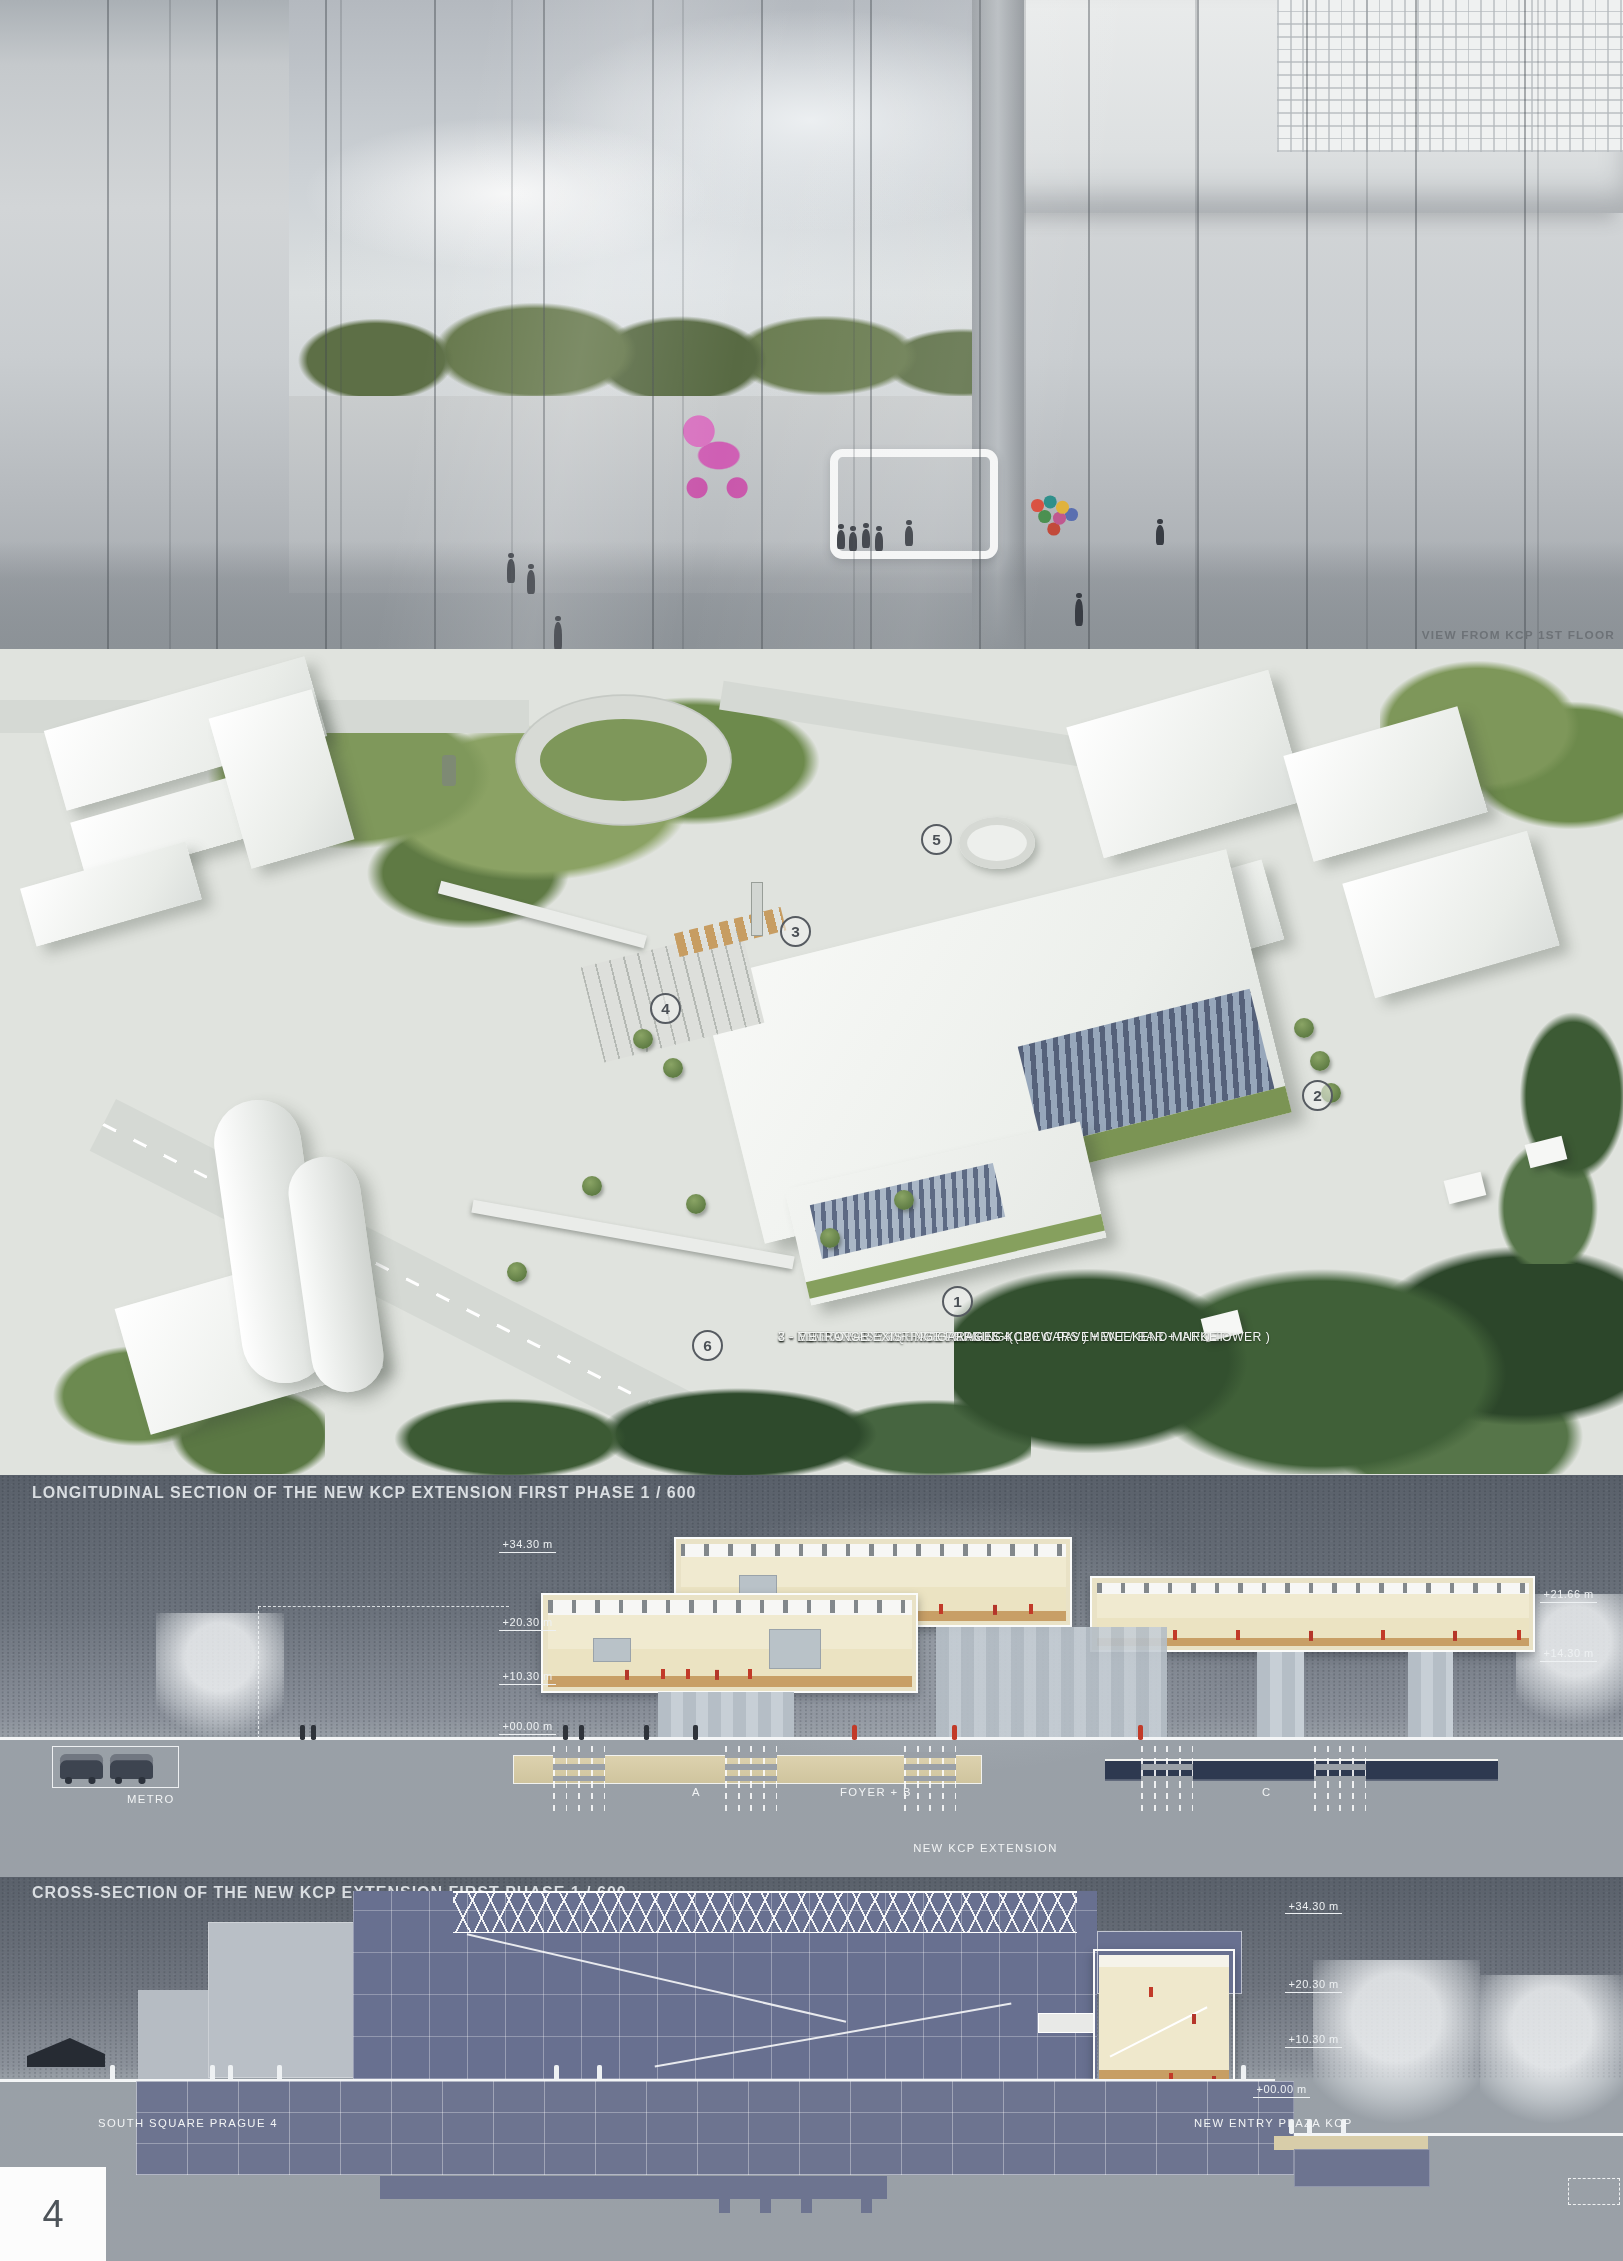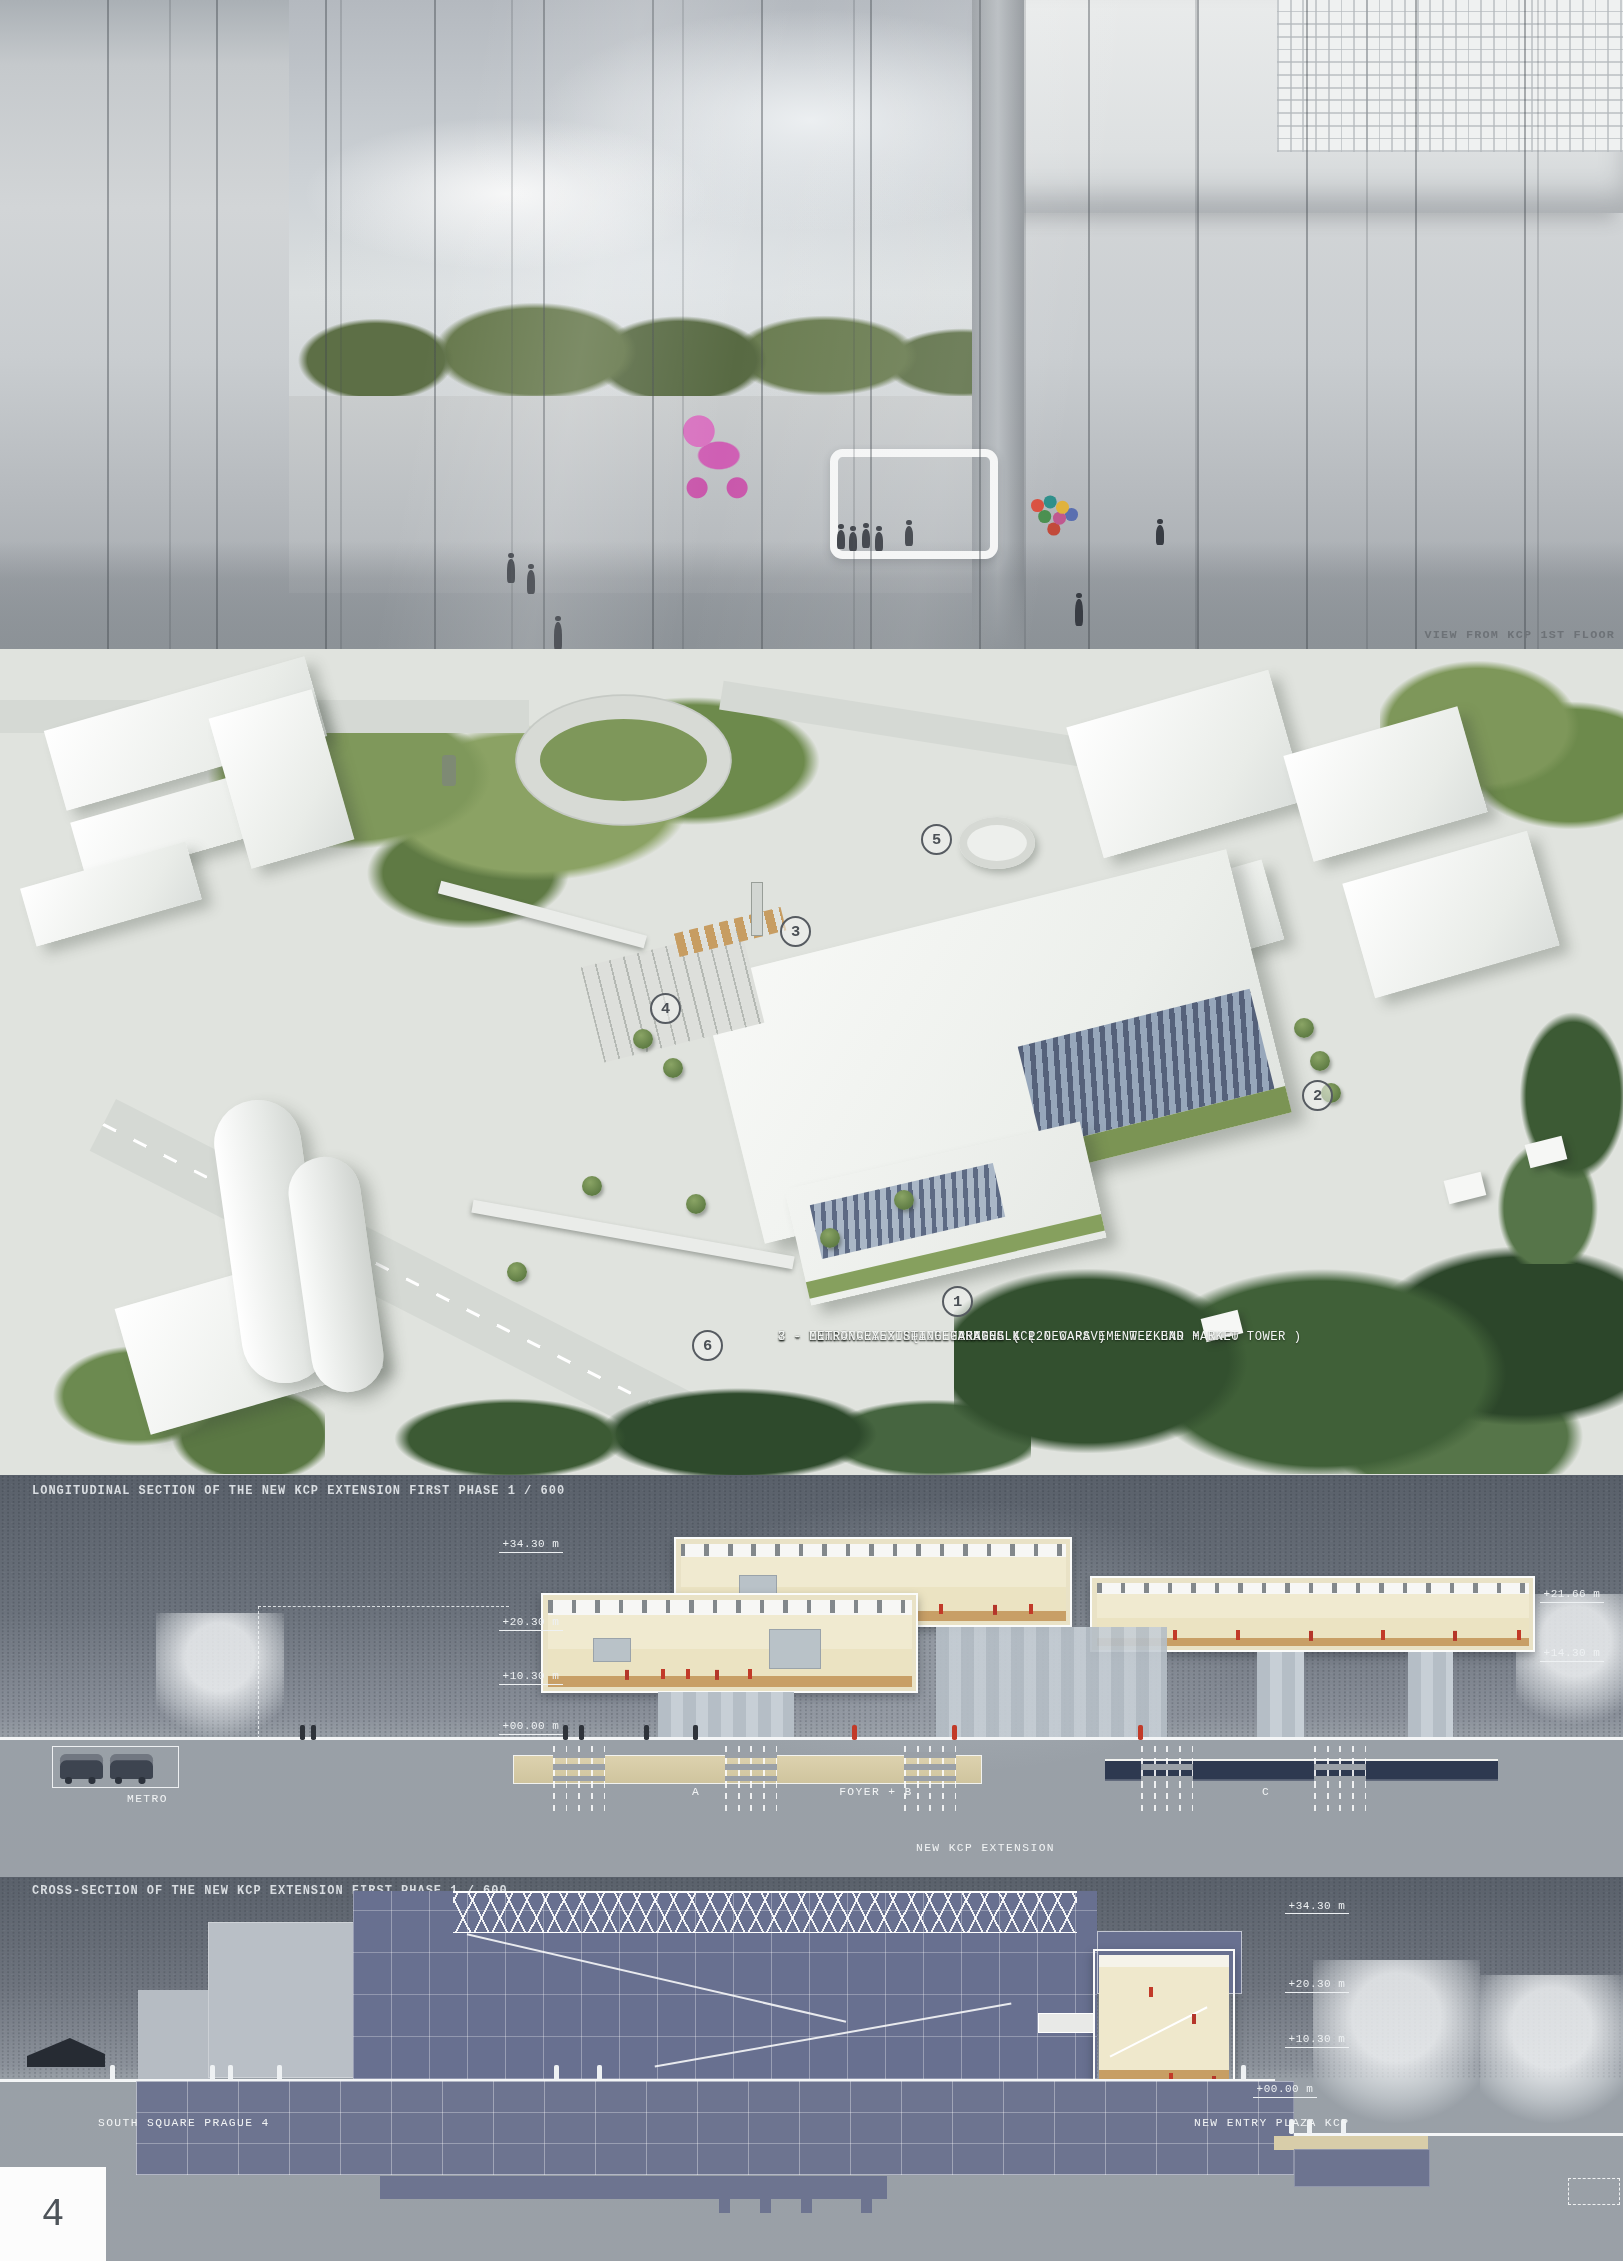--- a/index.html
+++ b/index.html
@@ -1,17 +1,17 @@
 <!DOCTYPE html>
 <html style="font-size:14.5px"><head>
 <meta charset="utf-8">
 <style>
   html,body{margin:0;padding:0;background:#7d8288;}
   #board{position:relative;width:1624px;height:2262px;overflow:hidden;
-         font-family:Liberation Mono, monospace;background:#9aa0a7;}
+         font-family:Liberation Sans, sans-serif;background:#9aa0a7;}
   #board *{position:absolute;box-sizing:border-box;}
 
   
   .p1{left:0;top:0;width:1624px;height:649px;
       background:linear-gradient(180deg,#aab0b5 0%,#c5c9cc 10%,#d2d5d7 32%,#c9cdd0 55%,#b6babe 76%,#9fa4a9 100%);}
   .p1-sky{left:289px;top:0;width:724px;height:430px;
       background:radial-gradient(ellipse 289px 109px at 30% 45%,rgba(250,250,250,.9),transparent 70%),
                  radial-gradient(ellipse 380px 154px at 72% 28%,rgba(238,241,243,.95),transparent 72%),
                  radial-gradient(ellipse 470px 190px at 50% 62%,rgba(226,230,233,.85),transparent 75%),
                  linear-gradient(180deg,#b4b9bf 0%,#cdd2d6 42%,#dbdfe0 68%,#d0d4d6 100%);}
@@ -122,21 +122,21 @@
   .marker{width:31px;height:31px;border:2.3px solid #565b61;border-radius:50%;
       background:rgba(240,242,240,.55);color:#4b5056;font-size:15.4px;font-weight:bold;
       display:flex;align-items:center;justify-content:center;}
   .p2-legend{left:778px;top:680px;width:837px;text-align:right;font-size:12.2px;line-height:17px;
       letter-spacing:0.5px;color:#f3f5f3;text-shadow:0 0.9px 1.8px rgba(10,15,10,.5);}
   .p2-legend div{position:static;}
   .p2-axcap{left:778px;top:765px;width:837px;text-align:right;font-size:15.4px;font-weight:bold;
       letter-spacing:1.4px;color:#f6f8f6;text-shadow:0 0.9px 1.8px rgba(10,15,10,.5);}
 
   
-  .sect-title{font-size:12px;font-weight:bold;letter-spacing:1px;color:#d9dde1;}
+  .sect-title{font-size:16px;font-weight:bold;letter-spacing:1px;color:#d9dde1;}
   .speckle{background-image:radial-gradient(rgba(26,31,40,.34) 0.9px,transparent 1.4px),
                             radial-gradient(rgba(220,226,232,.10) 0.9px,transparent 1.3px);
            background-size:5.4px 3.6px,8.1px 6.3px;}
   .hallbox{border:2.7px solid #fbfcfb;background:#e9e2c6;box-shadow:0 3.6px 9px rgba(20,25,32,.35);}
   .hall-in{left:4.5px;right:4.5px;top:4.5px;bottom:4.5px;
       background:linear-gradient(180deg,#f7f7f5 0 17%,#f0ead0 17% 56%,#ebe3c2 56% 87%,#c89f66 87% 100%);}
   .hall-in::before{content:"";position:absolute;left:0;top:0;width:100%;height:16%;
       background:repeating-linear-gradient(90deg,rgba(118,124,128,.9) 0 4.5px,transparent 4.5px 23.5px);}
   .redmarks{width:3.6px;height:10px;background:#c23a28;}
   .greybox{width:38px;height:23.5px;background:#b9c2c8;border:0.9px solid #9aa3aa;}

